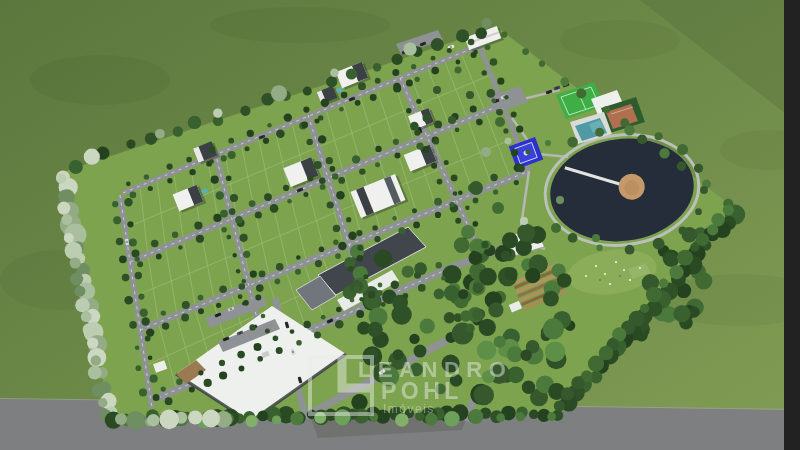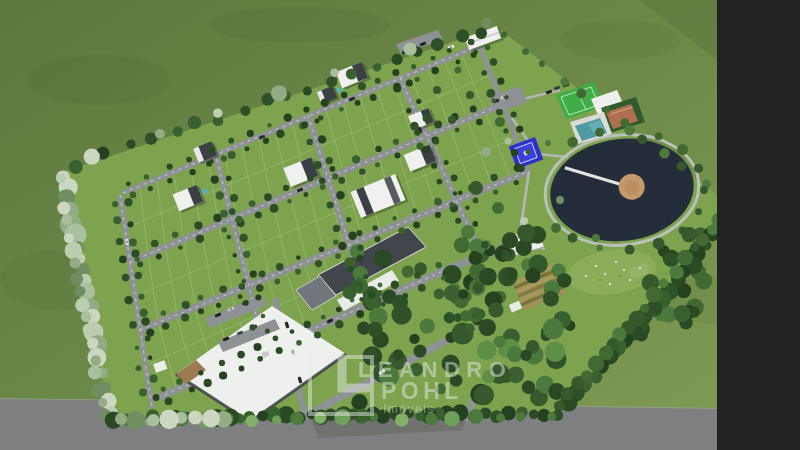--- a/index.html
+++ b/index.html
@@ -1,16 +1,16 @@
 <!DOCTYPE html>
 <html><head>
 <meta charset="utf-8">
 <style>
   html,body{margin:0;padding:0;background:#222;}
-  #stage{position:relative;width:717px;height:450px;overflow:hidden;font-family:"Liberation Sans",sans-serif;}
+  #stage{position:relative;width:784px;height:450px;overflow:hidden;font-family:"Liberation Sans",sans-serif;}
   #scene{position:absolute;left:0;top:0;width:800px;height:450px;display:block;}
   text{font-family:"Liberation Sans",sans-serif;}
 </style>
 </head>
 <body>
 
 <div id="stage">
 <svg id="scene" viewBox="0 0 800 450">
   <defs>
     <linearGradient id="fieldGrad" x1="0" y1="0" x2="1" y2="0.9">

